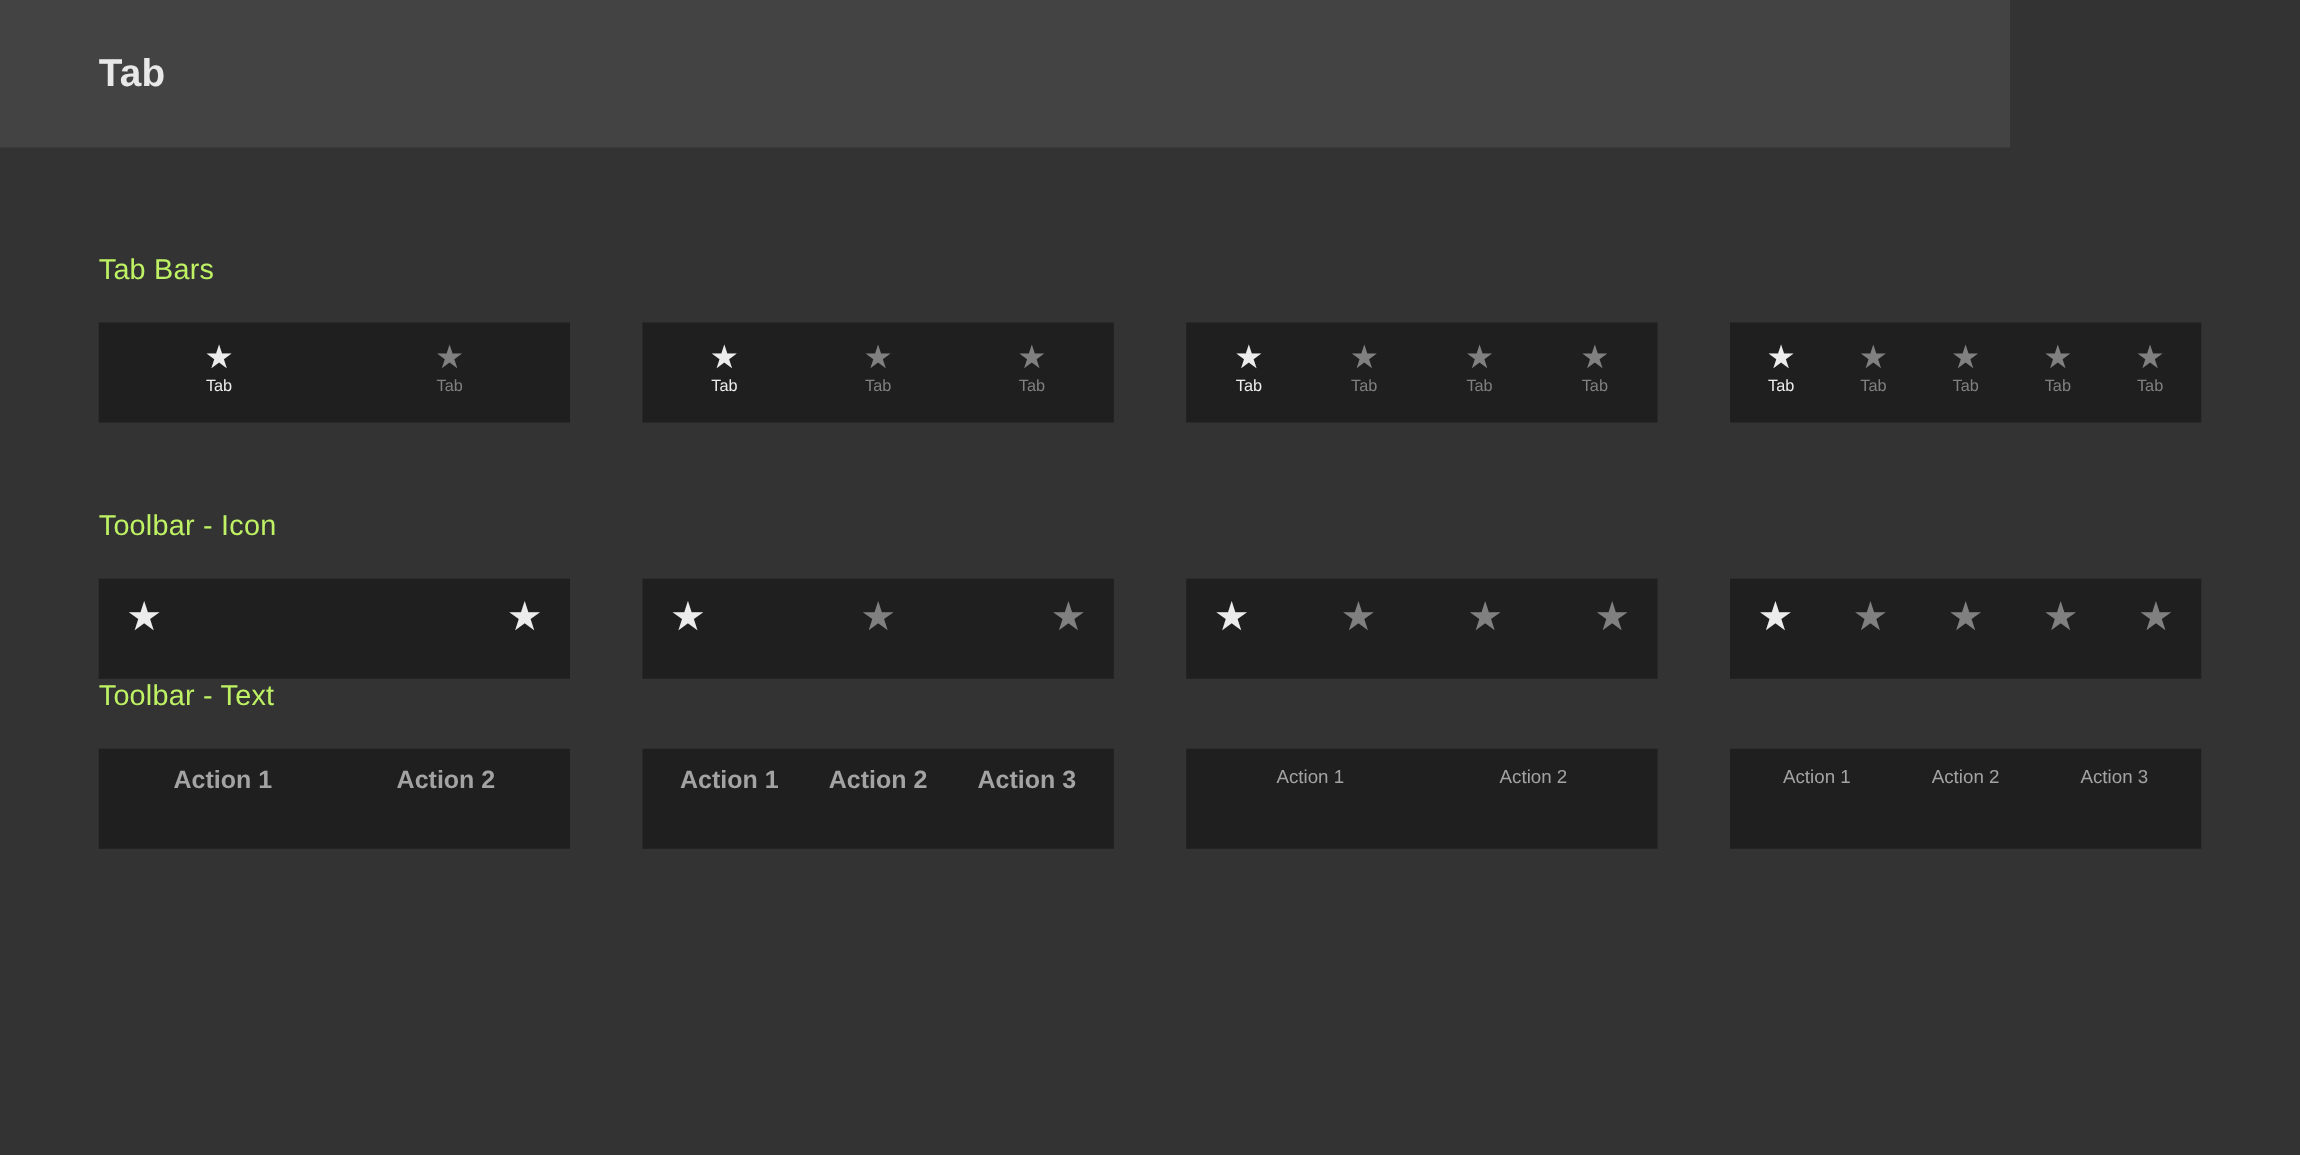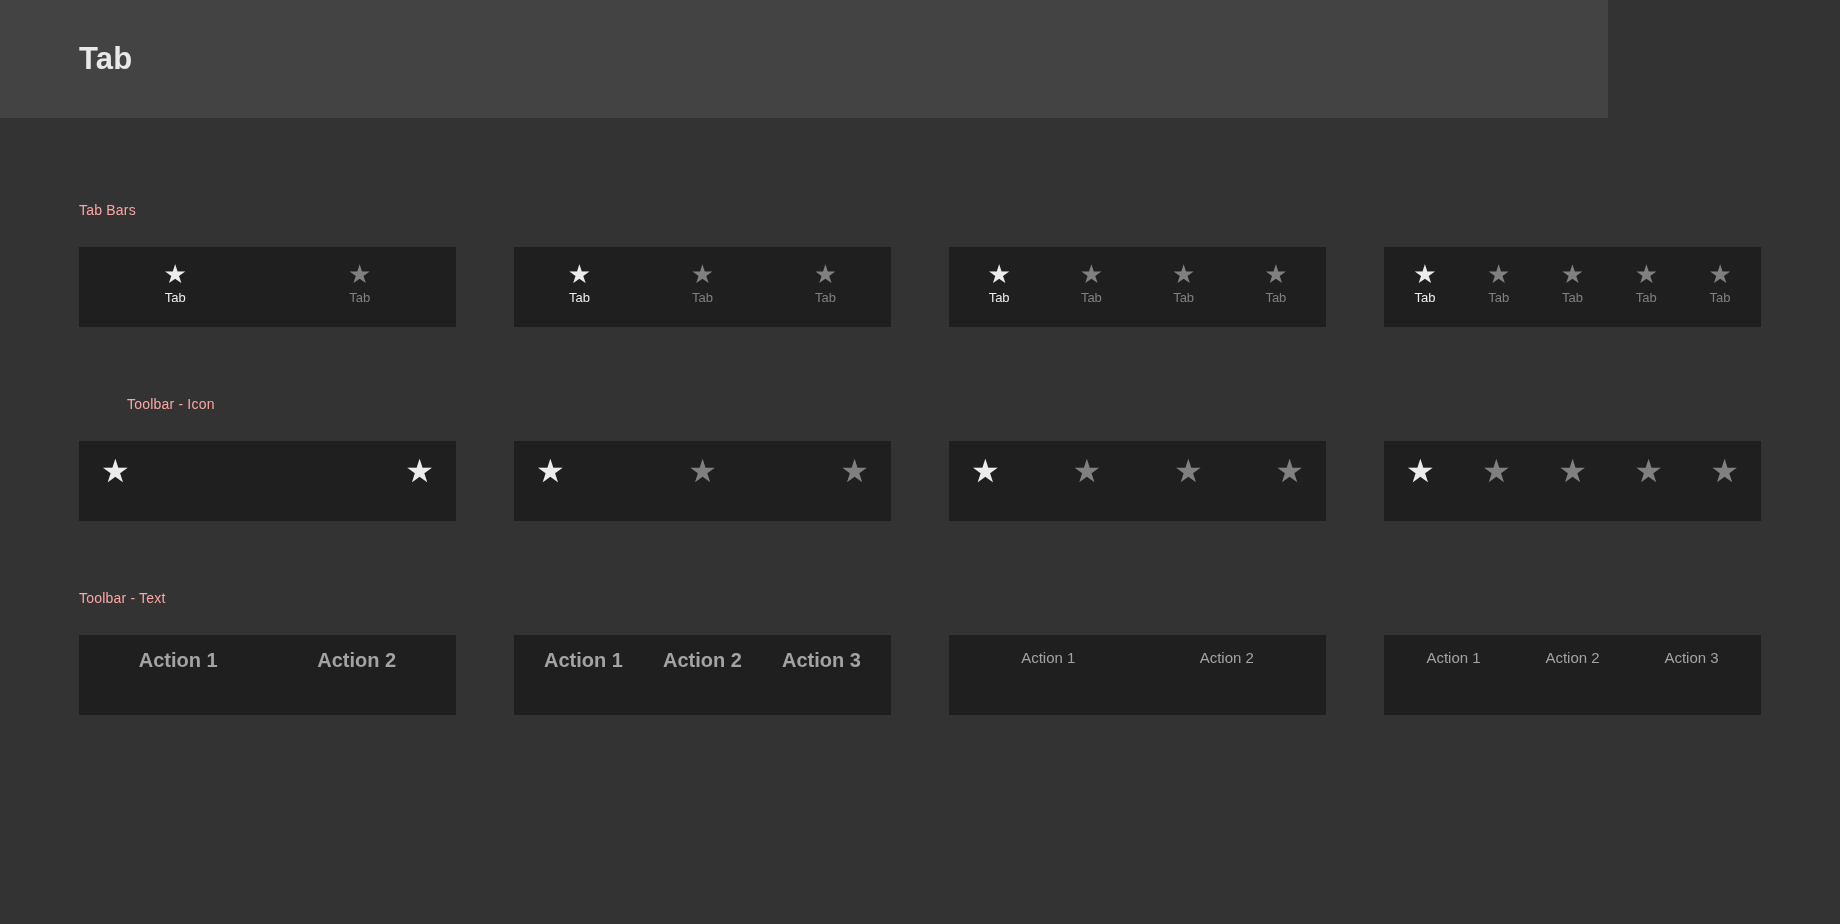--- a/index.html
+++ b/index.html
@@ -24,28 +24,28 @@
     font-weight: bold;
     color: #e8e8e8;
     letter-spacing: 0.2px;
   }
 
   
   .body { padding: 0 79px; }
 
   .section { margin-top: 0; }
   .section-title {
-    font-size: 14px;
-    color: #fca5a5;
+    font-size: 23px;
+    color: #bef264;
     font-weight: normal;
     letter-spacing: 0.2px;
   }
   .section-1 .section-title { padding-top: 84px; }
-  .section-2 .section-title { padding-top: 69px; margin-left: 48px; }
-  .section-3 .section-title { padding-top: 69px; }
+  .section-2 .section-title { padding-top: 69px; }
+  .section-3 .section-title { }
 
   .row {
     display: flex;
     align-items: flex-start;
     margin-top: 29px;
   }
 
   
   .slot { width: 435px; flex: 0 0 435px; }
   .slot:last-child { flex: 0 0 auto; }

